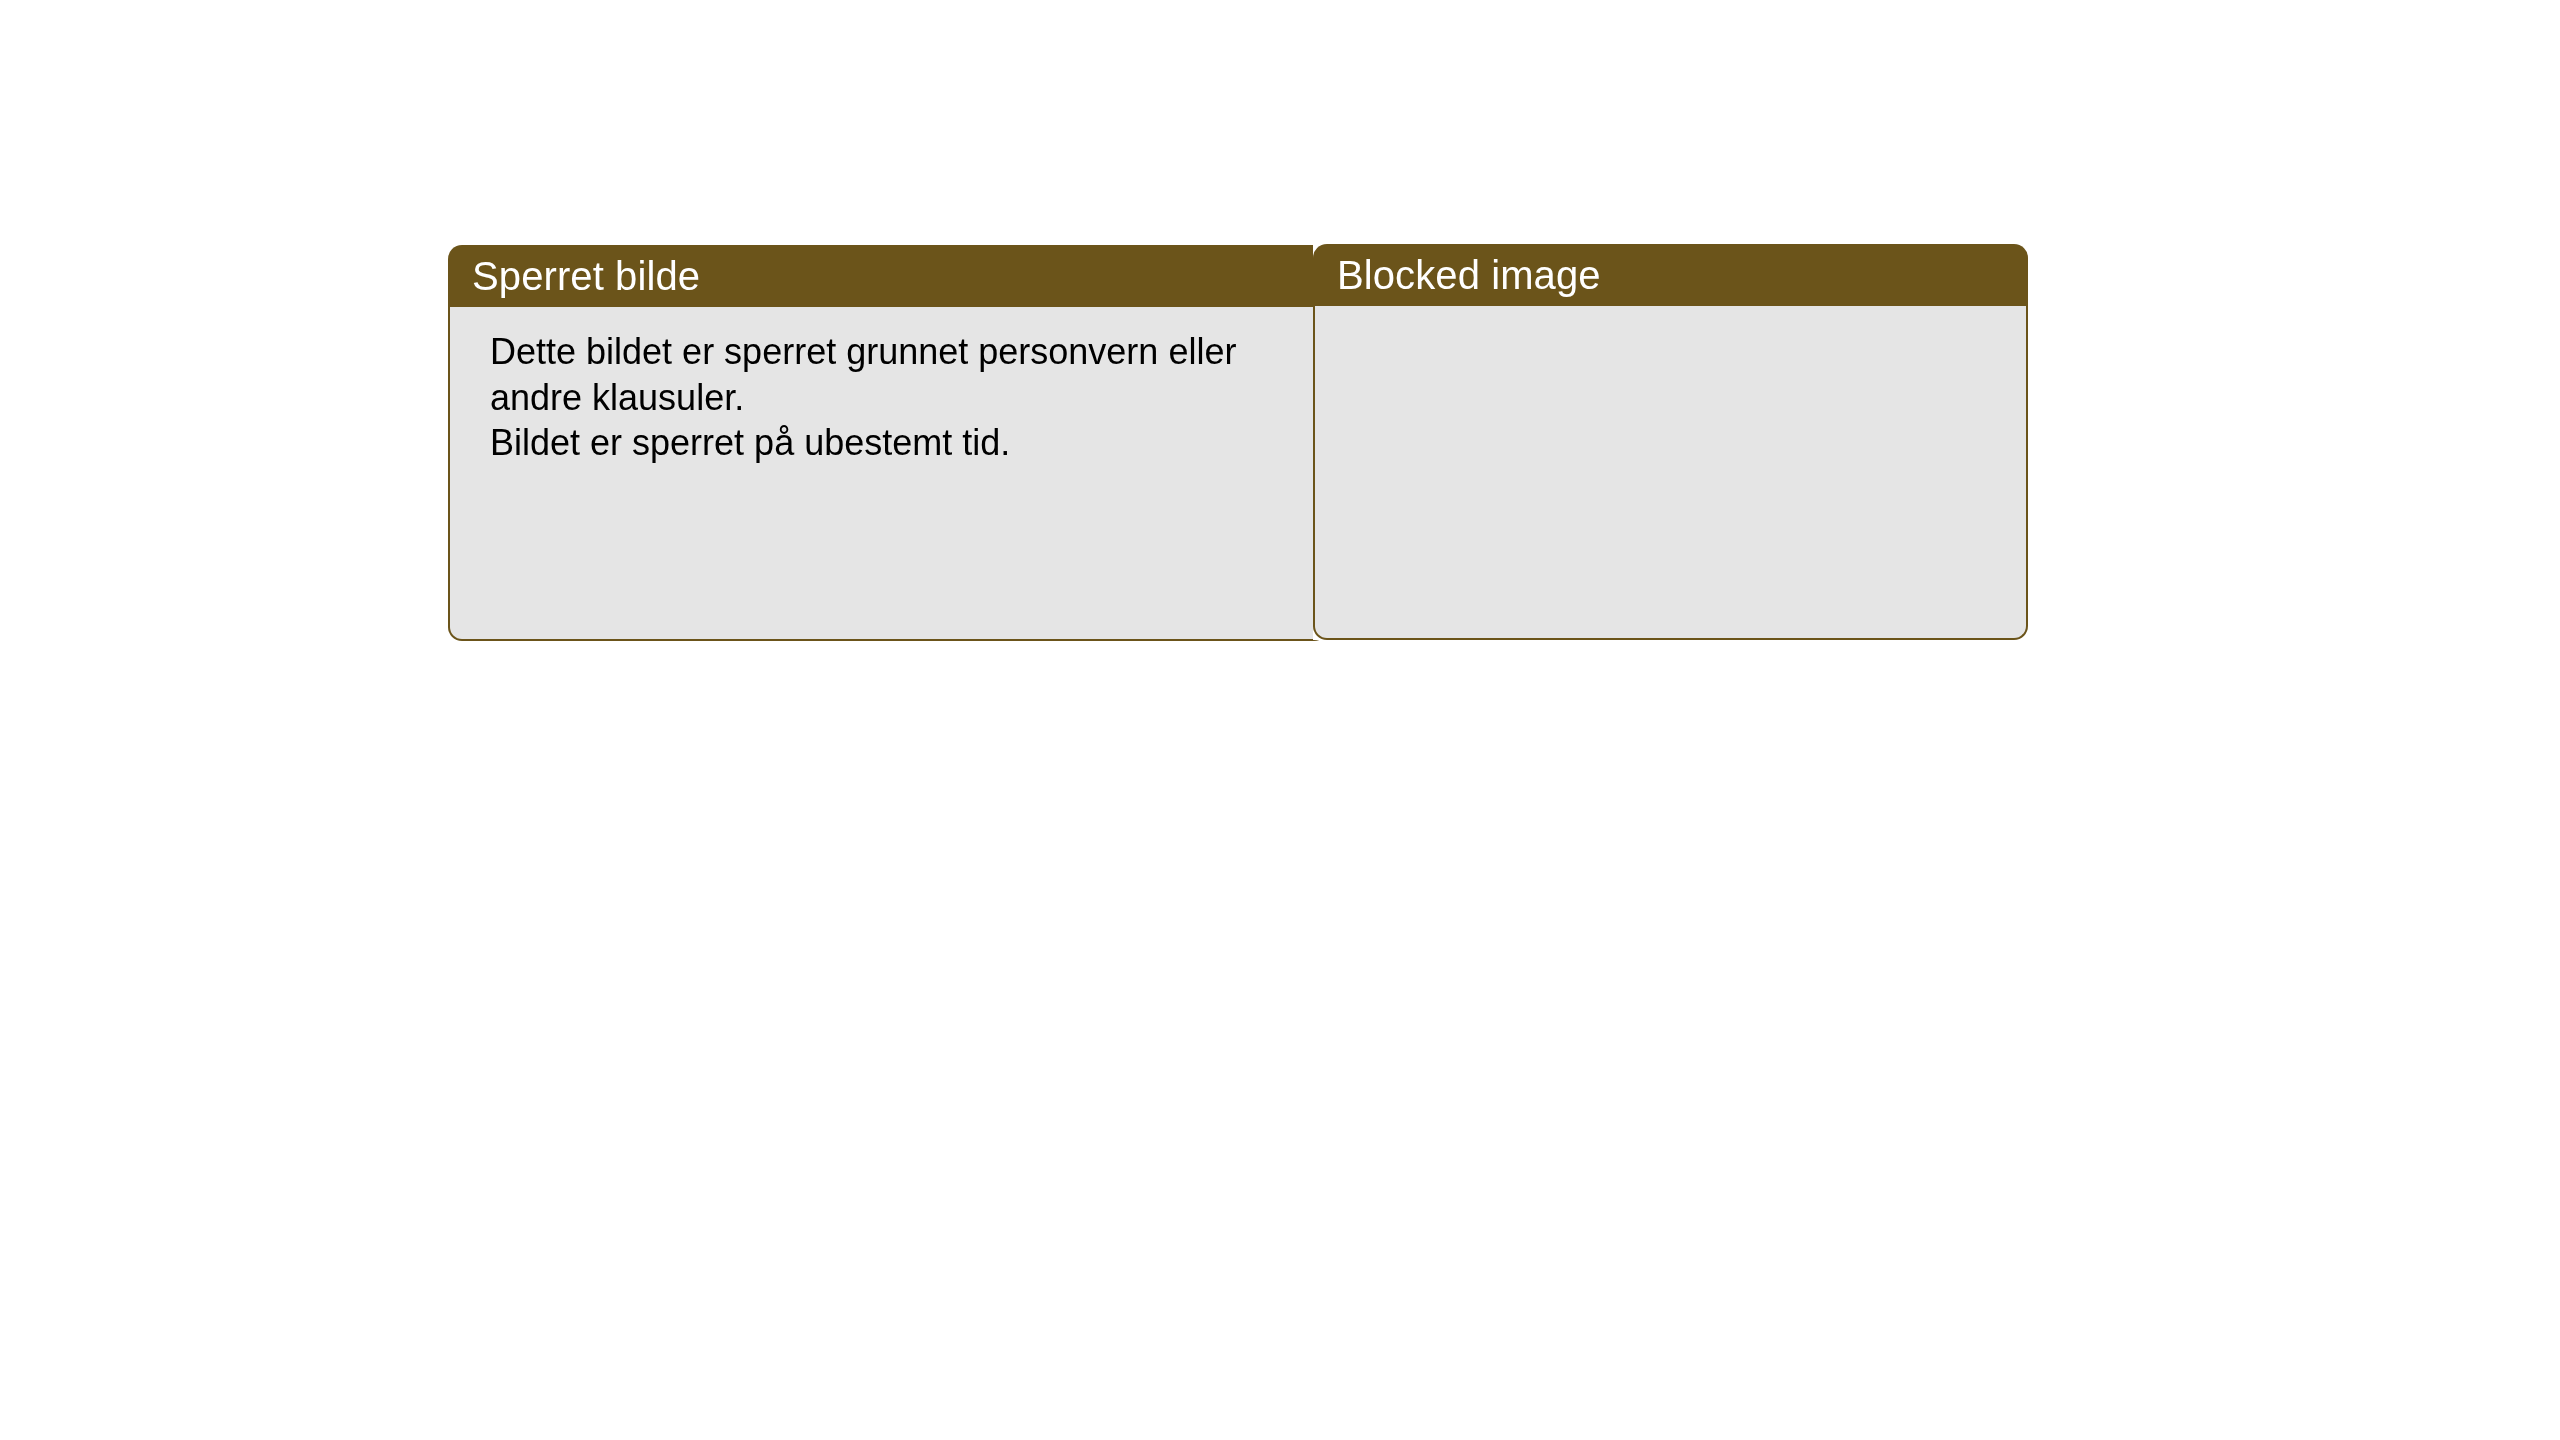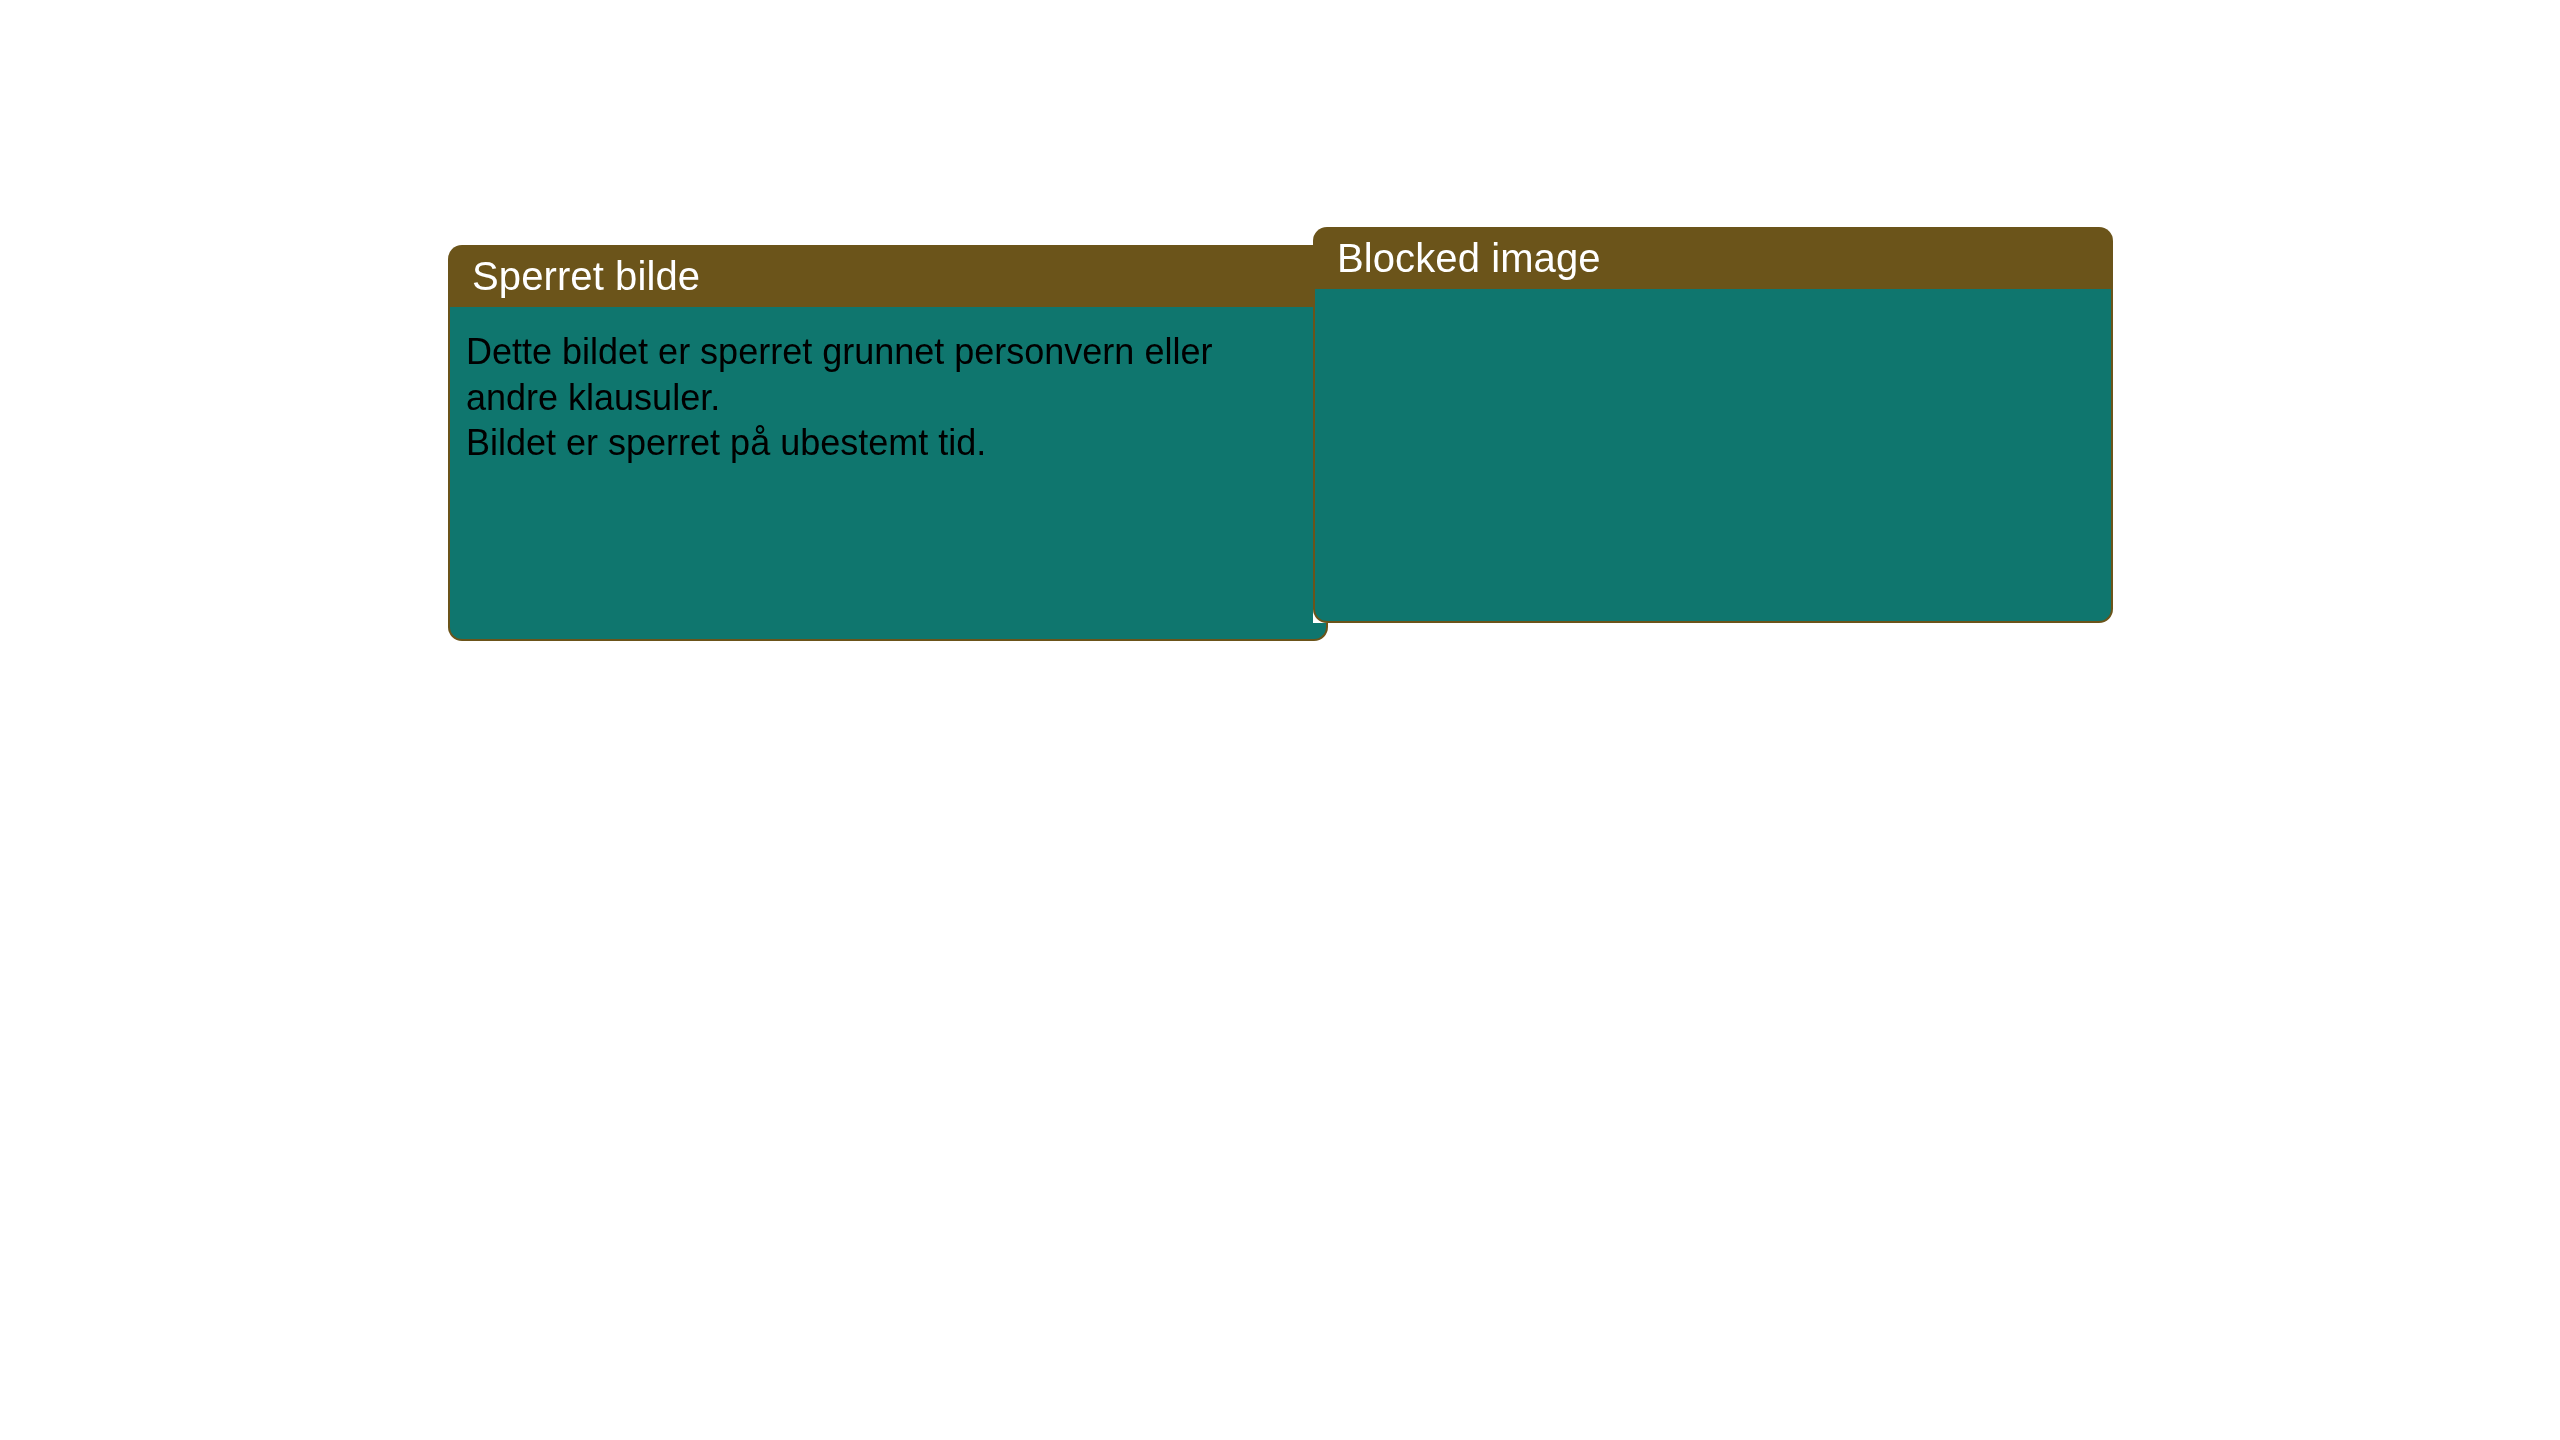--- a/index.html
+++ b/index.html
@@ -42,27 +42,27 @@
     color: #ffffff;
     font-size: 40px;
     font-weight: 400;
     line-height: 1;
     letter-spacing: 0.1px;
     white-space: nowrap;
   }
 
   .panel-body {
     box-sizing: border-box;
-    background: #0f766e;
+    background: #e5e5e5;
     border-left: 2px solid #6b541a;
     border-right: 2px solid #6b541a;
     border-bottom: 2px solid #6b541a;
     border-bottom-left-radius: 14px;
     border-bottom-right-radius: 14px;
-    padding: 22px 20px 10px 16px;
+    padding: 22px 20px 10px 40px;
   }
 
   .panel-paragraph {
     color: #000000;
     font-size: 36px;
     line-height: 1.27;
     margin: 0;
     font-weight: 400;
   }
 
@@ -75,22 +75,22 @@
     top: 245px;
     width: 880px;
   }
   #panel-no .panel-body {
     height: 334px;
   }
 
   
   #panel-en {
     left: 1313px;
-    top: 227px;
-    width: 800px;
+    top: 244px;
+    width: 715px;
   }
   #panel-en .panel-body {
     height: 334px;
   }
 </style>
 </head>
 <body>
 
 <div class="stage">
 

